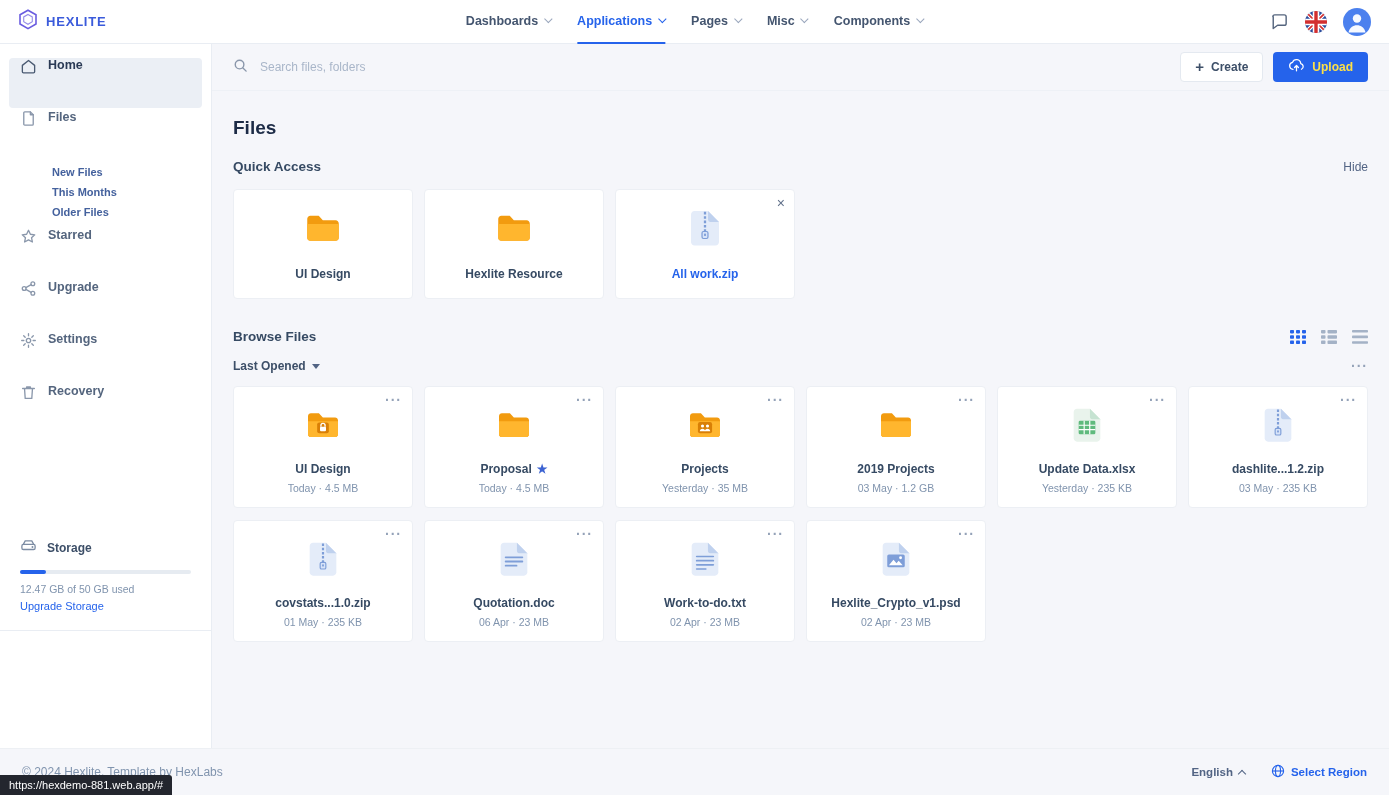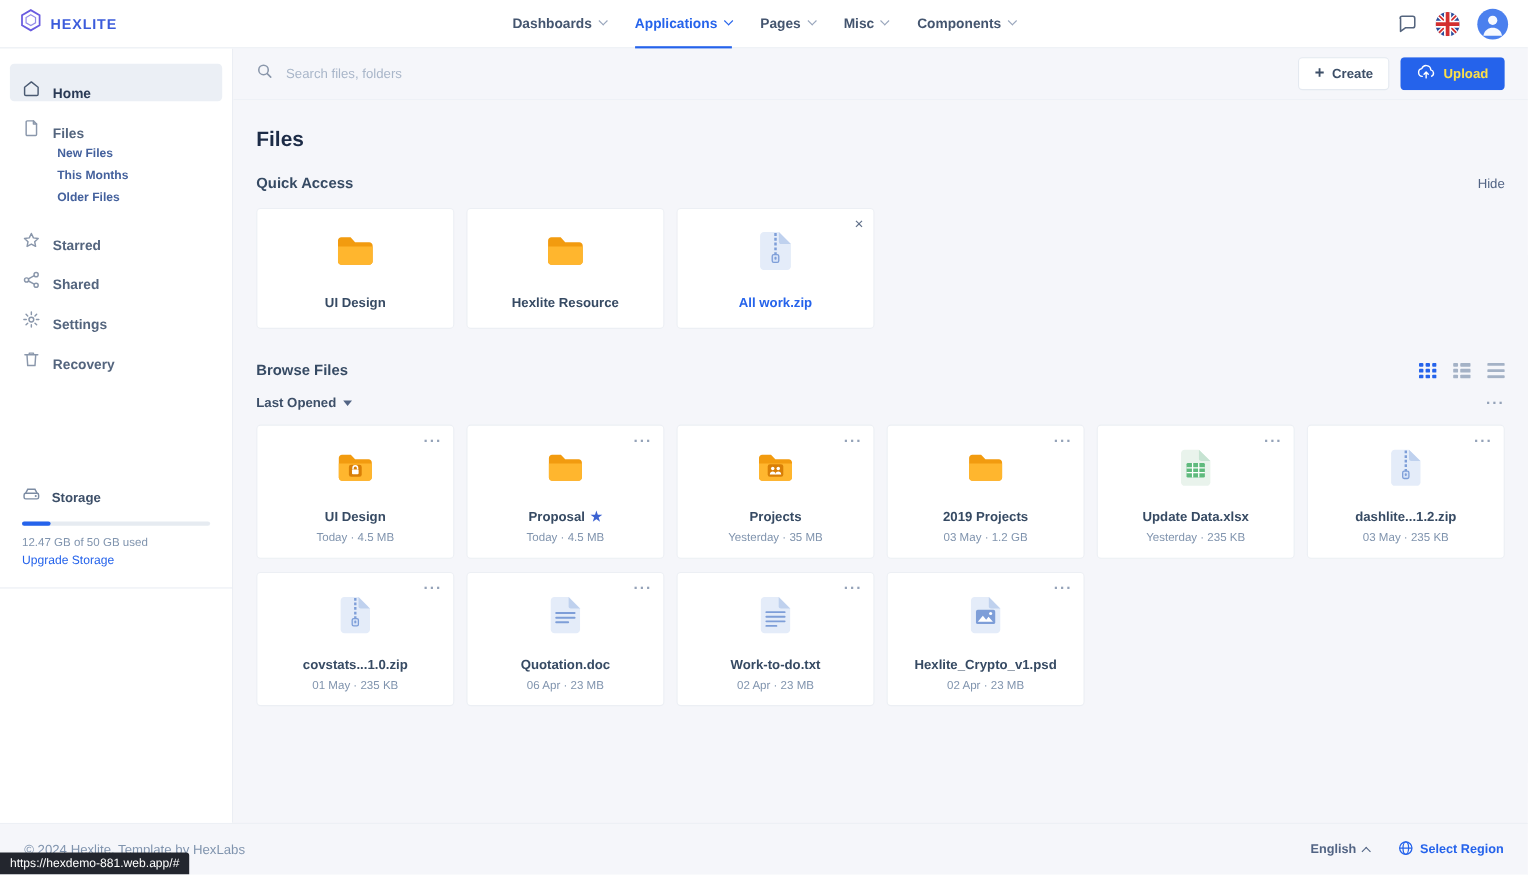--- a/index.html
+++ b/index.html
@@ -29,21 +29,21 @@
   .nav-item.active{color:var(--primary);border-bottom-color:var(--primary);}
   .nav-item.active .chev{border-color:var(--primary);}
   .top-actions{margin-left:auto;display:flex;align-items:center;gap:16px;padding-right:18px;}
   .icon-btn{cursor:pointer;display:inline-flex;}
   .flag{width:22px;height:22px;border-radius:50%;overflow:hidden;display:inline-flex;cursor:pointer;}
   .avatar{width:28px;height:28px;border-radius:50%;background:#4b80ee;display:inline-flex;align-items:center;justify-content:center;cursor:pointer;overflow:hidden;}
   
   .sidebar{position:absolute;top:44px;left:0;bottom:47px;width:212px;background:#fff;
     border-right:1px solid var(--line);padding-top:12px;z-index:10;}
   .side-menu{list-style:none;margin:0;padding:0;}
-  .side-item{display:flex;align-items:flex-end;gap:11px;height:34px;margin:2px 9px;padding:0 11px;
+  .side-item{display:flex;align-items:flex-start;gap:11px;height:50px;margin:2px 9px;padding:0 11px;
     border-radius:4px;font-size:12.5px;color:#54657e;font-weight:bold;cursor:pointer;}
   .side-item.active{background:#ebeff5;color:#2a3a55;}
   .side-item svg{flex:0 0 auto;}
   .sub-list{list-style:none;margin:2px 0 6px 0;padding:0 0 0 52px;}
   .sub-item{font-size:11px;font-weight:bold;color:#44619d;padding:4px 0;cursor:pointer;}
   .storage-block{margin:104px 20px 0 20px;}
   .storage-head{display:flex;align-items:center;gap:10px;font-size:12px;font-weight:bold;color:#3d4f68;}
   .bar{height:4px;background:#e6ebf1;border-radius:2px;margin:12px 0 9px;}
   .bar i{display:block;height:100%;background:var(--primary);border-radius:2px;}
   .storage-used{font-size:10.5px;color:var(--muted);}
@@ -185,21 +185,21 @@
           </svg></span>
         <span>Starred</span>
       </li>
       <li class="side-item">
         <span><svg width="17" height="17" viewBox="0 0 18 18" fill="none" stroke="#8a97ab" stroke-width="1.4" stroke-linecap="round" stroke-linejoin="round">
             <circle cx="13.6" cy="3.9" r="2"></circle>
             <circle cx="4.4" cy="9" r="2"></circle>
             <circle cx="13.6" cy="14.1" r="2"></circle>
             <path d="M6.2 8l5.6-3.1M6.2 10l5.6 3.1"></path>
           </svg></span>
-        <span>Shared</span>
+        <span>Upgrade</span>
       </li>
       <li class="side-item">
         <span><svg width="17" height="17" viewBox="0 0 18 18" fill="none" stroke="#8a97ab" stroke-width="1.4" stroke-linecap="round" stroke-linejoin="round">
             <circle cx="9" cy="9" r="2.3"></circle>
             <path d="M9 1.8v2.3M9 13.9v2.3M1.8 9h2.3M13.9 9h2.3M3.9 3.9l1.6 1.6M12.5 12.5l1.6 1.6M14.1 3.9l-1.6 1.6M5.5 12.5l-1.6 1.6"></path>
           </svg></span>
         <span>Settings</span>
       </li>
       <li class="side-item">
         <span><svg width="17" height="17" viewBox="0 0 18 18" fill="none" stroke="#8a97ab" stroke-width="1.4" stroke-linecap="round" stroke-linejoin="round">

